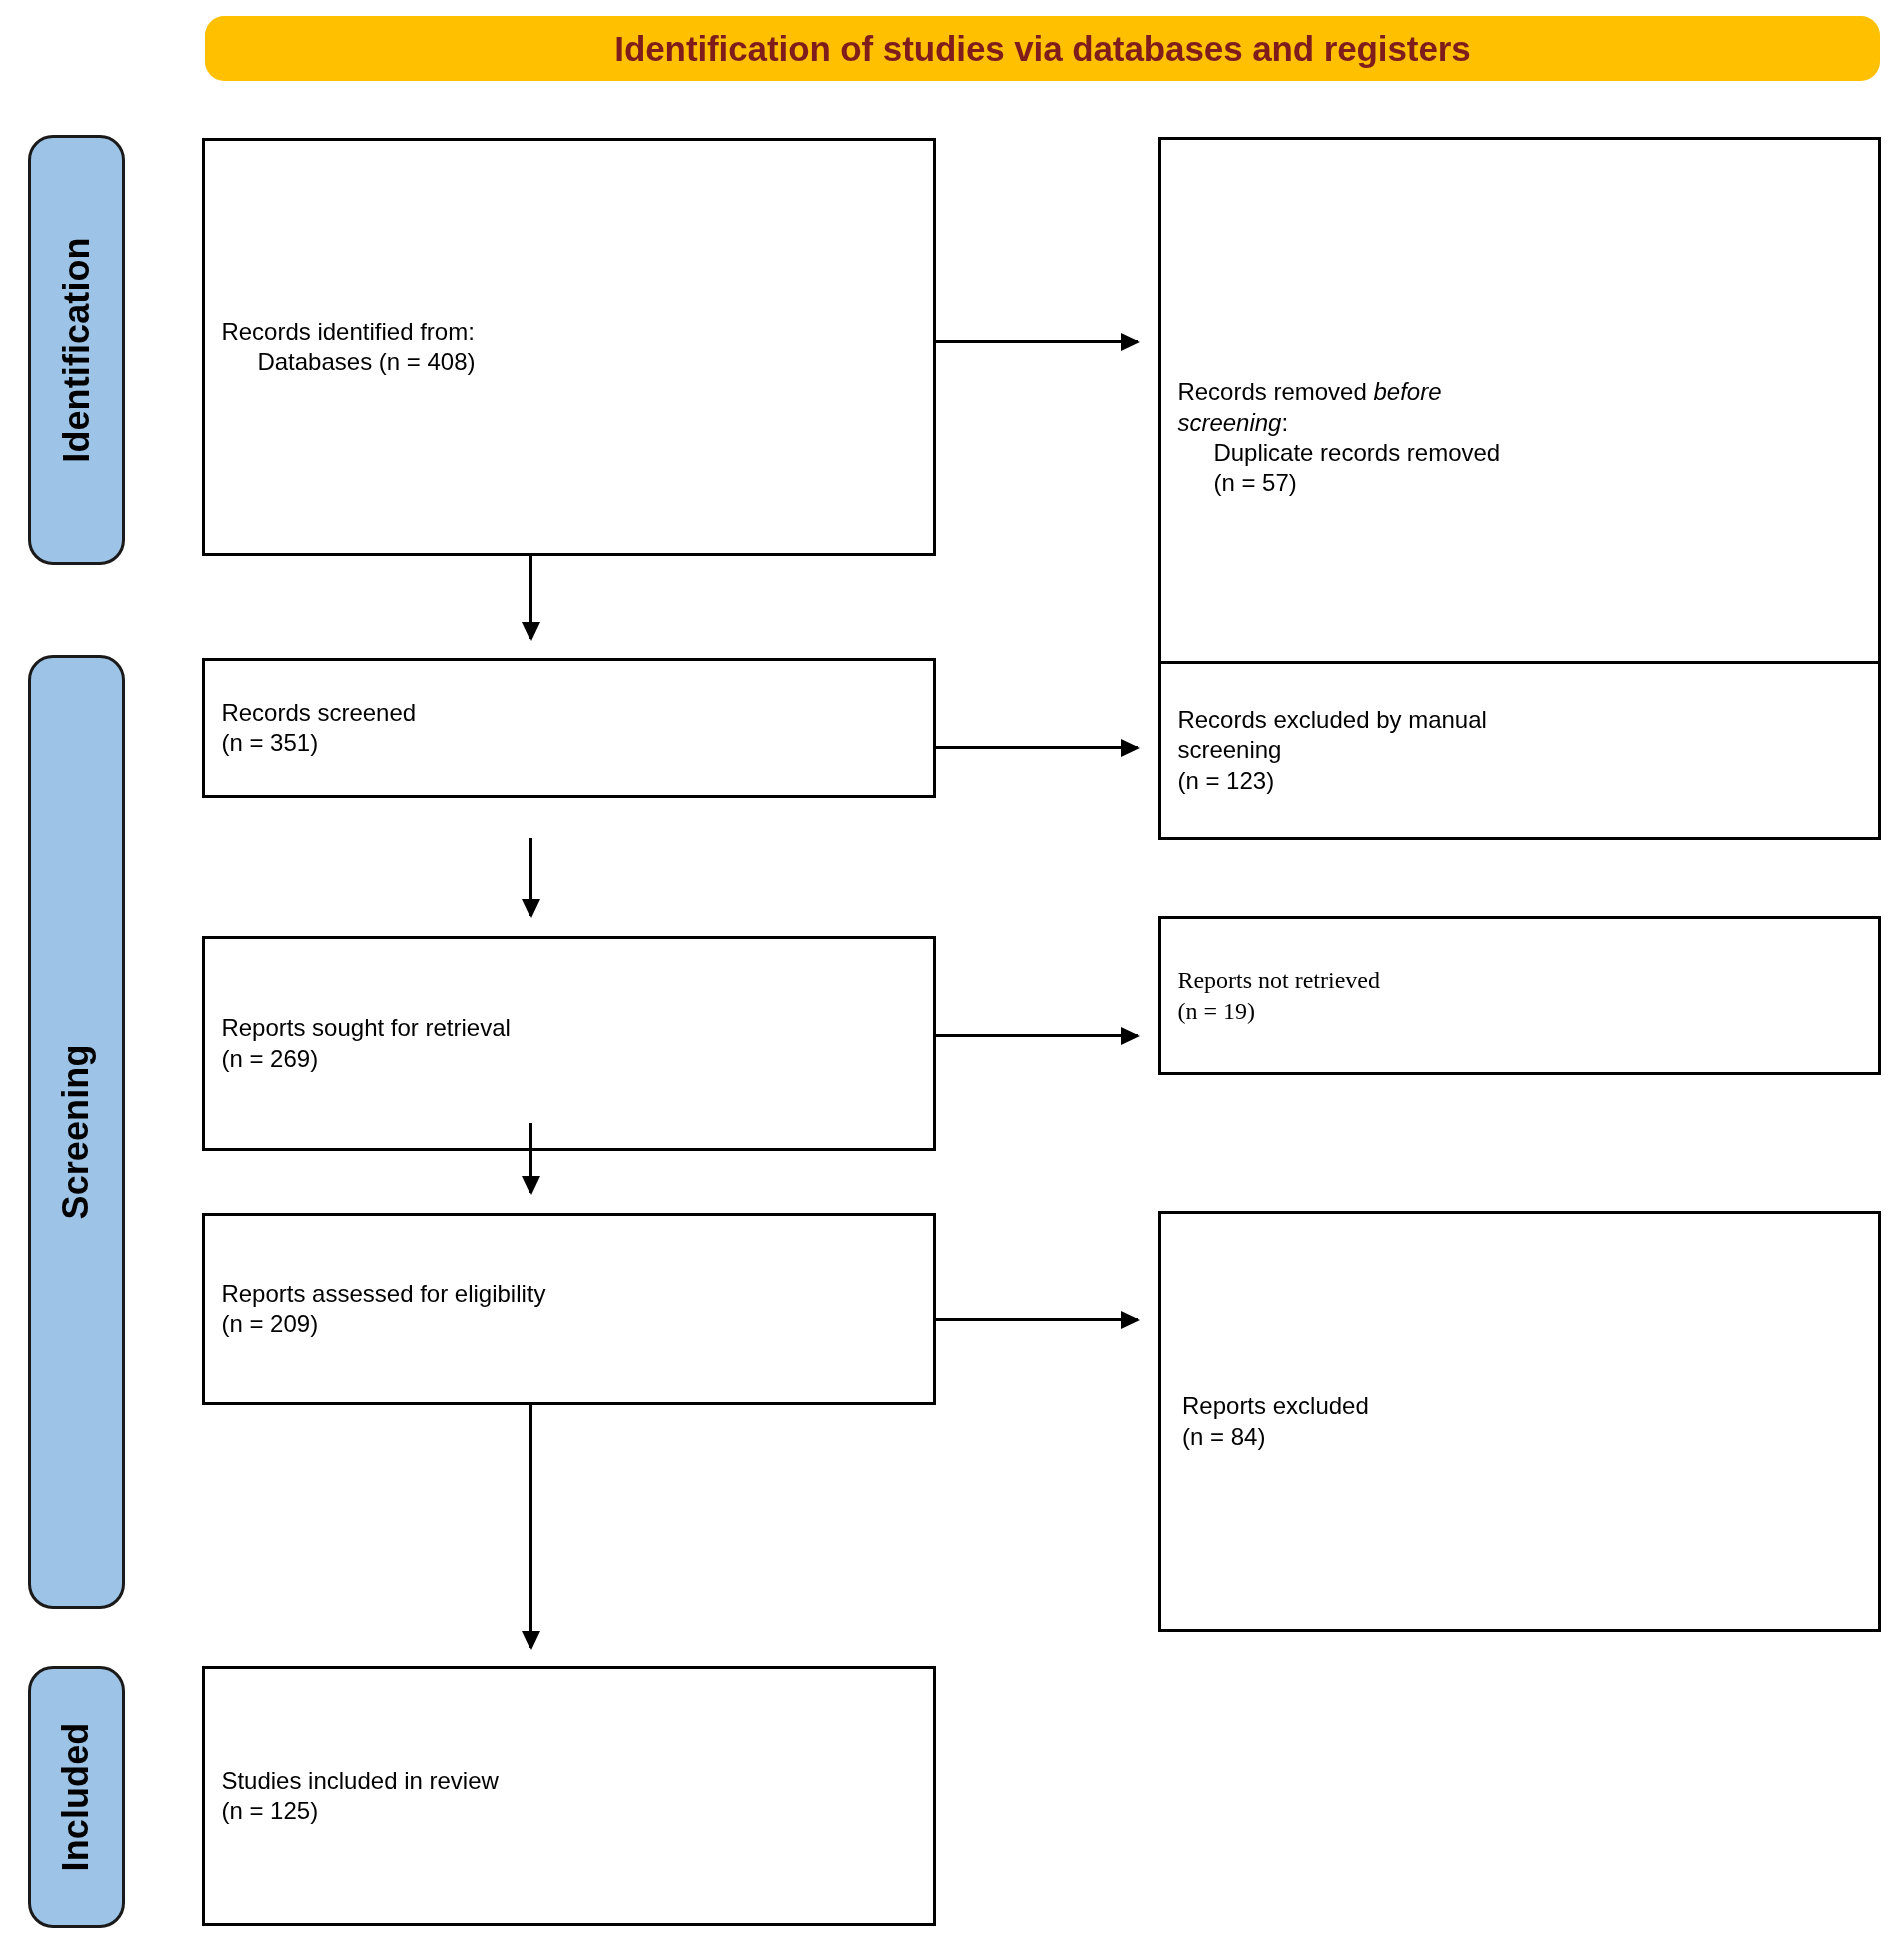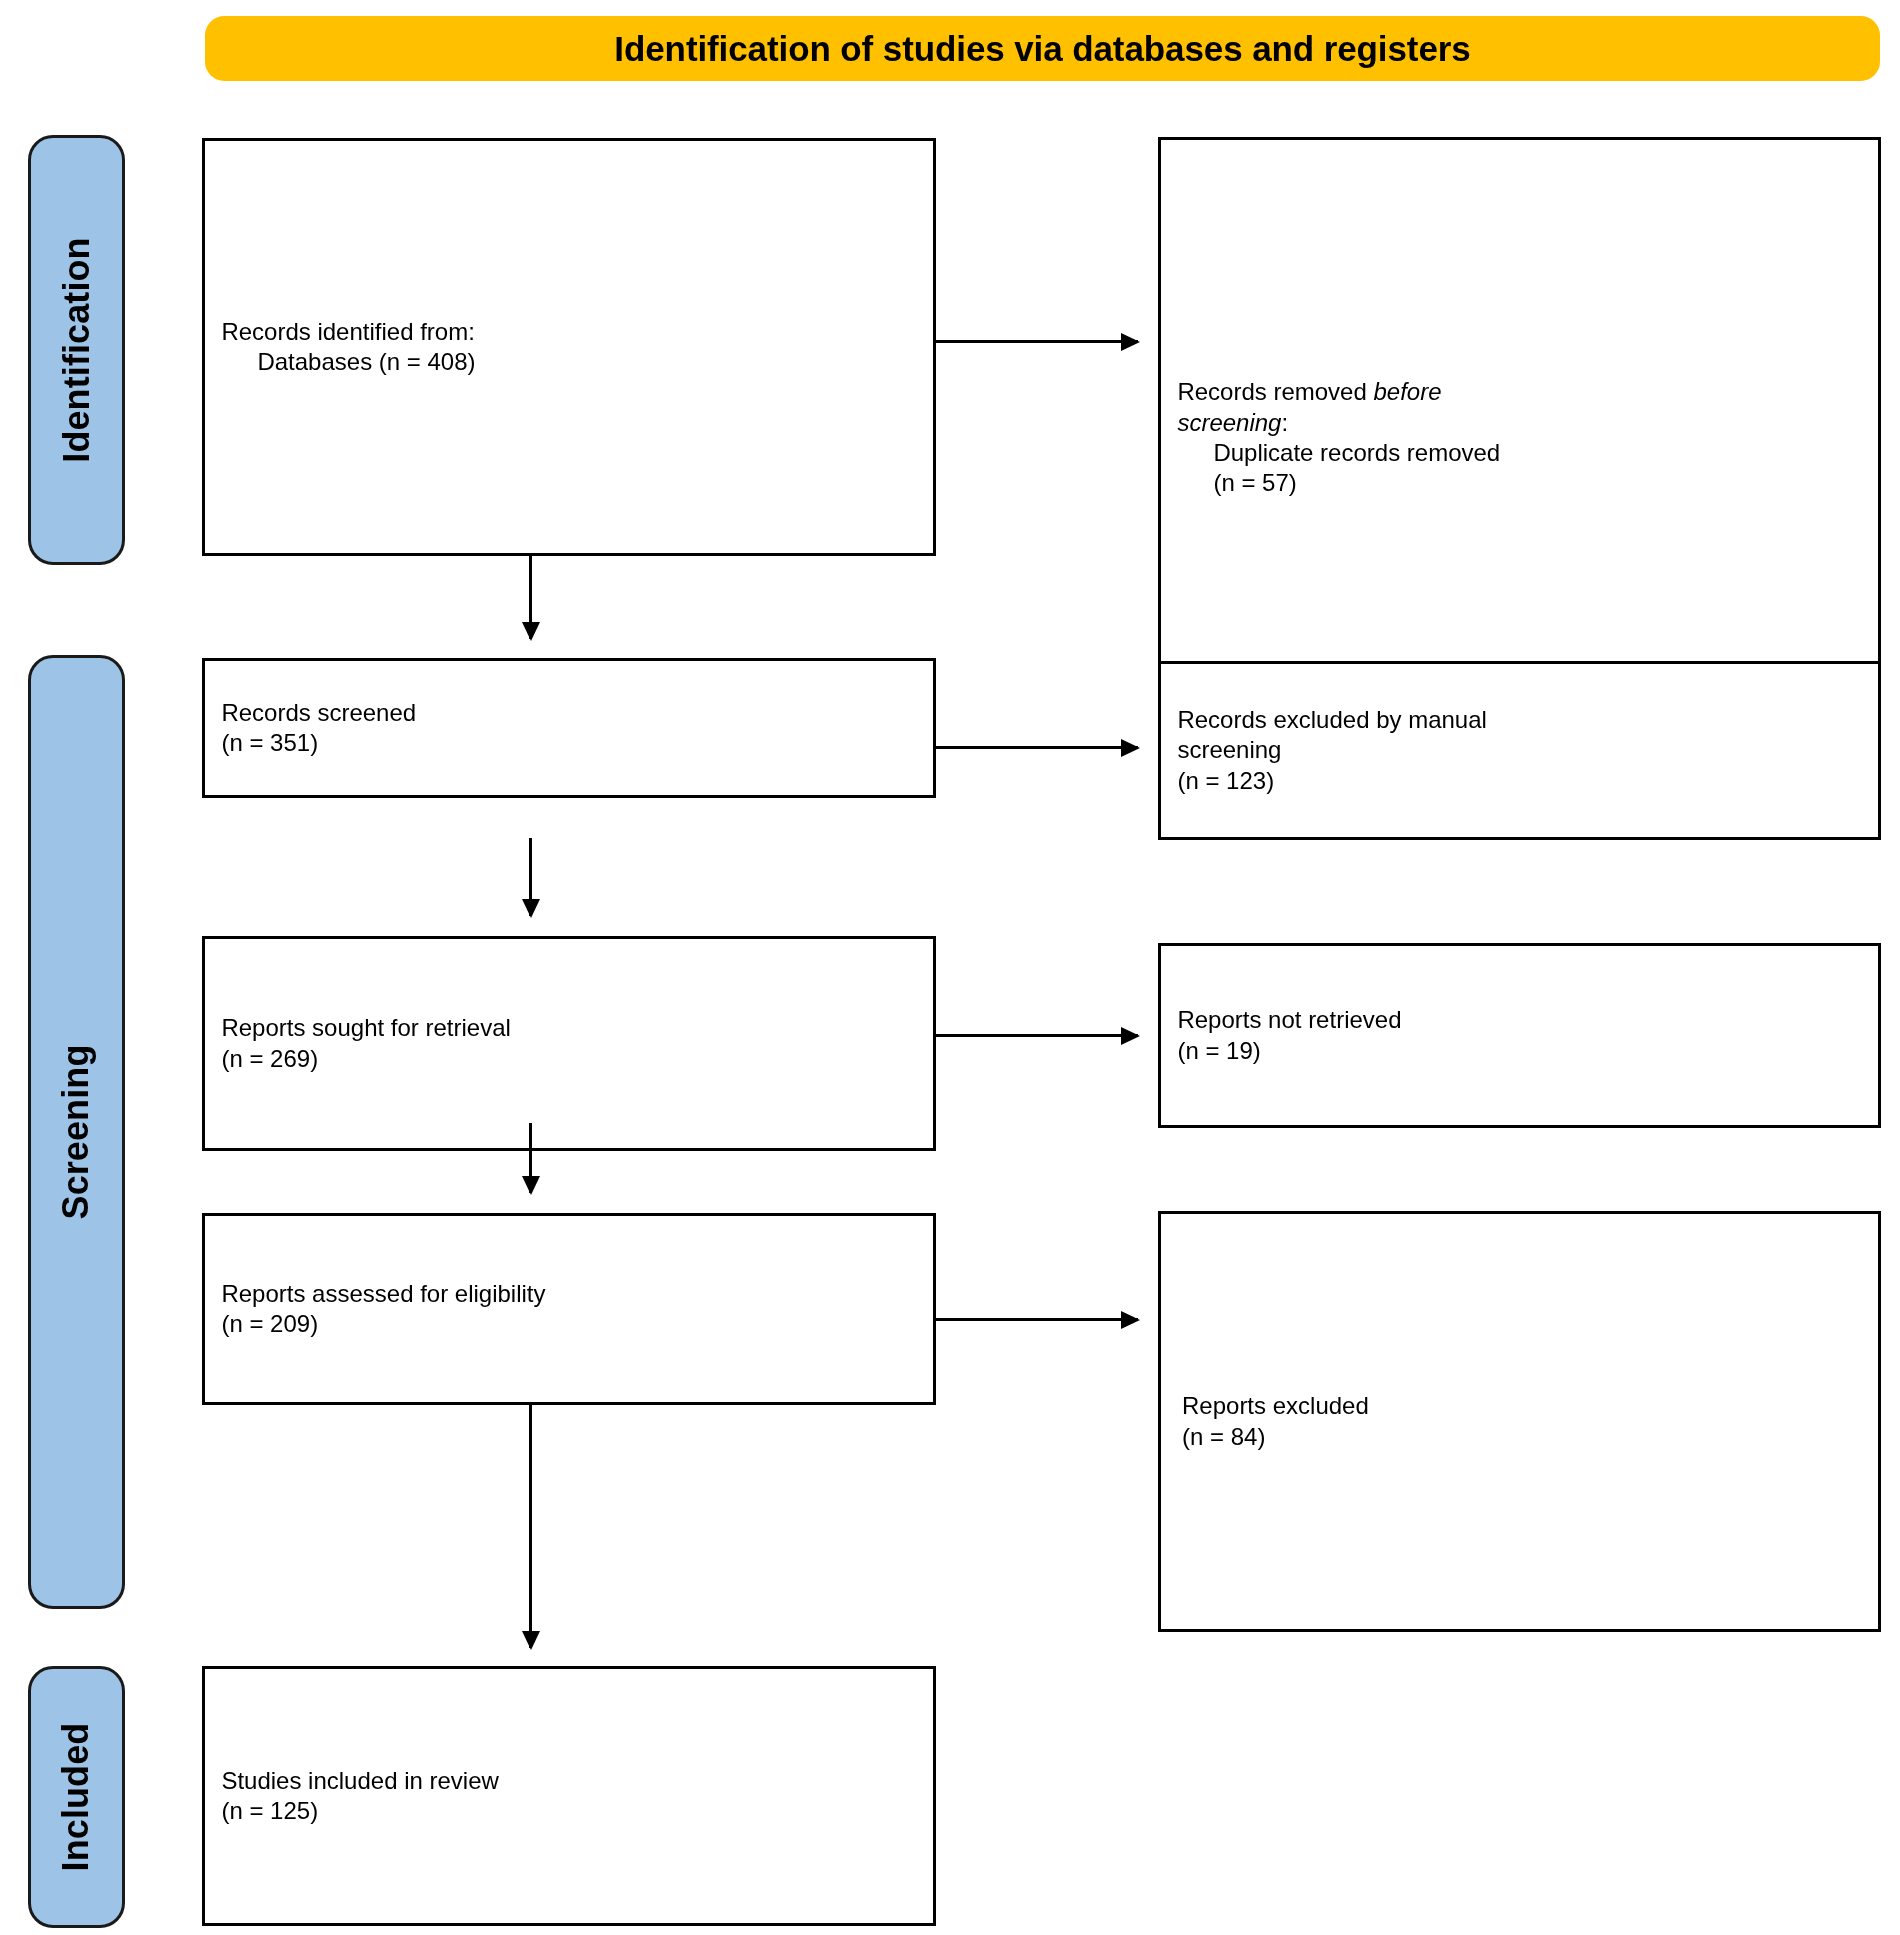--- a/index.html
+++ b/index.html
@@ -22,21 +22,21 @@
     background: #FFC000;
     border-radius: 19.3px;
     display: flex;
     align-items: center;
     justify-content: center;
     box-sizing: border-box;
   }
   .phase-banner-title {
     font-size: 35px;
     font-weight: bold;
-    color: #000000;
+    color: #7f1d1d;
     text-align: center;
     letter-spacing: -0.1px;
     white-space: nowrap;
   }
 
   
   .stage-label {
     position: absolute;
     background: #9DC3E6;
     border: 3px solid #1a1a1a;
@@ -176,21 +176,21 @@
   </div>
 
   <div class="flow-box" style="left:1158px; top:661px; width:723px; height:179px;">
     <div class="flow-box-text">
       <span class="flow-line">Records excluded by manual</span>
       <span class="flow-line">screening</span>
       <span class="flow-line">(n = 123)</span>
     </div>
   </div>
 
-  <div class="flow-box" style="left:1158px; top:943px; width:723px; height:185px;">
+  <div class="flow-box" style="left:1158px; top:916px; width:723px; height:159px;font-family:Liberation Serif, serif;">
     <div class="flow-box-text">
       <span class="flow-line">Reports not retrieved</span>
       <span class="flow-line">(n = 19)</span>
     </div>
   </div>
 
   <div class="flow-box" style="left:1158px; top:1211px; width:723px; height:421px;">
     <div class="flow-box-text" style="padding-left:21px;">
       <span class="flow-line">Reports excluded</span>
       <span class="flow-line">(n = 84)</span>

